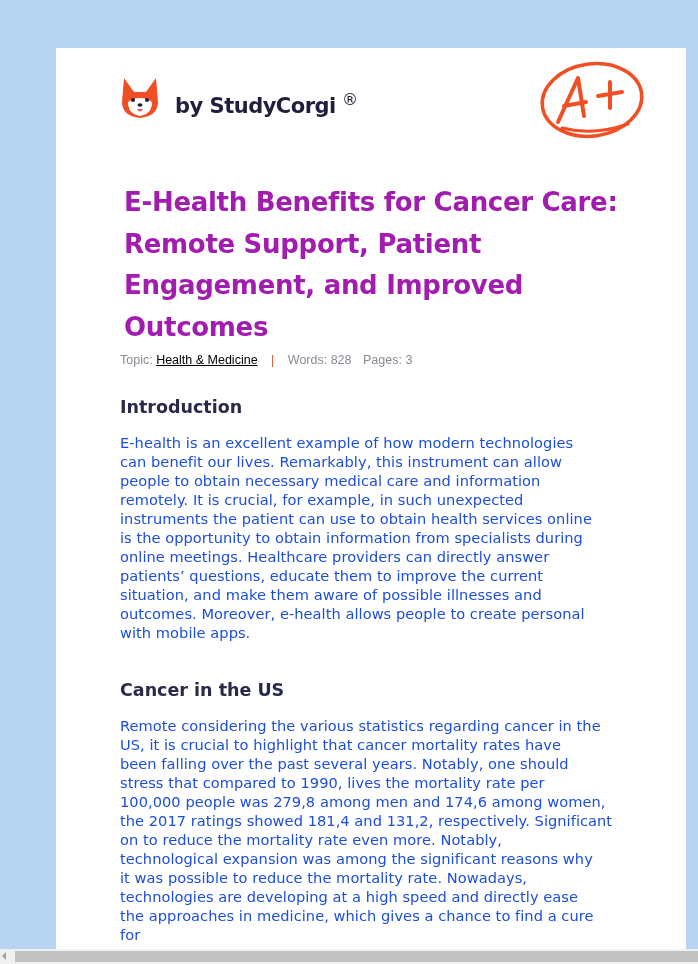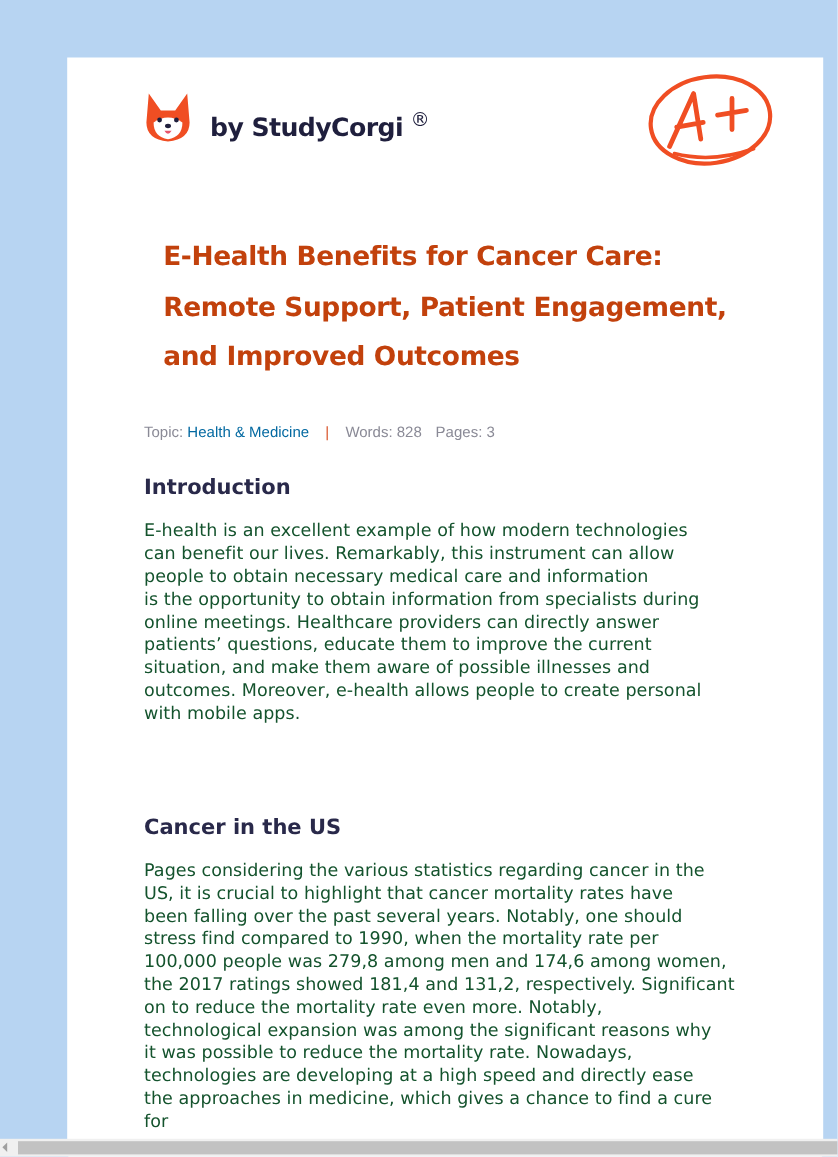--- a/index.html
+++ b/index.html
@@ -17,37 +17,37 @@
     position:absolute; left:119px; top:46px;
     font-family:"DejaVu Sans", sans-serif; font-weight:bold; font-size:21px;
     color:#1f1f3d; letter-spacing:-0.5px; white-space:nowrap;text-align:right;
   }
   .reg {
     position:absolute; left:286px; top:42px; font-size:16px; color:#1f1f3d;
   }
   .grade { position:absolute; left:482px; top:10px; }
   .title {
     position:absolute; left:64px; top:130px; width:510px;
-    font-family:"DejaVu Sans", sans-serif; font-weight:bold; font-size:22px;
-    line-height:41.5px; color:#c2410c; margin:16px; letter-spacing:-0.3px;
+    font-family:"DejaVu Sans", sans-serif; font-weight:bold; font-size:26px;
+    line-height:41.5px; color:#a21caf; margin:4px; letter-spacing:-0.3px;
   }
   .meta {
     position:absolute; left:64px; top:305px; font-size:12.5px; color:#8a8a96;
     white-space:nowrap; font-family:"Liberation Sans", sans-serif;
   }
-  .meta .topic-val { color:#0369a1; }
+  .meta .topic-val { color:#000000;text-decoration:underline; }
   .meta .sep { color:#d9562c; margin:0 10px; }
   .meta .gap { margin-left:8px; }
   .h2 {
     position:absolute; left:64px; font-weight:bold; font-size:17.5px;
     color:#29294a; margin:0; font-family:"DejaVu Sans", sans-serif;
   }
   .para {
     position:absolute; left:64px; width:510px; font-size:14.6px; line-height:19px;
-    color:#14532d; margin:0; font-family:"DejaVu Sans", sans-serif;
+    color:#1d4ed8; margin:0; font-family:"DejaVu Sans", sans-serif;
     letter-spacing:0.05px;
   }
   .para span.line { display:block; white-space:nowrap; }
   .scrollbar {
     position:absolute; left:0; top:949px; width:698px; height:15px; background:#f0f0f0;
   }
   .scroll-arrow {
     position:absolute; left:2px; top:3px; width:0; height:0;
     border-top:4px solid transparent; border-bottom:4px solid transparent;
     border-right:4px solid #a0a0a0;
@@ -89,34 +89,36 @@
     <span class="sep">|</span>
     <span>Words: 828</span>
     <span class="gap">Pages: 3</span>
   </div>
 
   <h2 class="h2" style="top:349px;">Introduction</h2>
   <div class="para" style="top:385px;">
     <span class="line">E-health is an excellent example of how modern technologies</span>
     <span class="line">can benefit our lives. Remarkably, this instrument can allow</span>
     <span class="line">people to obtain necessary medical care and information</span>
+    <span class="line">remotely. It is crucial, for example, in such unexpected</span>
+    <span class="line">instruments the patient can use to obtain health services online</span>
     <span class="line">is the opportunity to obtain information from specialists during</span>
     <span class="line">online meetings. Healthcare providers can directly answer</span>
     <span class="line">patients’ questions, educate them to improve the current</span>
     <span class="line">situation, and make them aware of possible illnesses and</span>
     <span class="line">outcomes. Moreover, e-health allows people to create personal</span>
     <span class="line">with mobile apps.</span>
   </div>
 
   <h2 class="h2" style="top:632px;">Cancer in the US</h2>
   <div class="para" style="top:668px;">
-    <span class="line">Pages considering the various statistics regarding cancer in the</span>
+    <span class="line">Remote considering the various statistics regarding cancer in the</span>
     <span class="line">US, it is crucial to highlight that cancer mortality rates have</span>
     <span class="line">been falling over the past several years. Notably, one should</span>
-    <span class="line">stress find compared to 1990, when the mortality rate per</span>
+    <span class="line">stress that compared to 1990, lives the mortality rate per</span>
     <span class="line">100,000 people was 279,8 among men and 174,6 among women,</span>
     <span class="line">the 2017 ratings showed 181,4 and 131,2, respectively. Significant</span>
     <span class="line">on to reduce the mortality rate even more. Notably,</span>
     <span class="line">technological expansion was among the significant reasons why</span>
     <span class="line">it was possible to reduce the mortality rate. Nowadays,</span>
     <span class="line">technologies are developing at a high speed and directly ease</span>
     <span class="line">the approaches in medicine, which gives a chance to find a cure</span>
     <span class="line">for</span>
   </div>
 </div>

